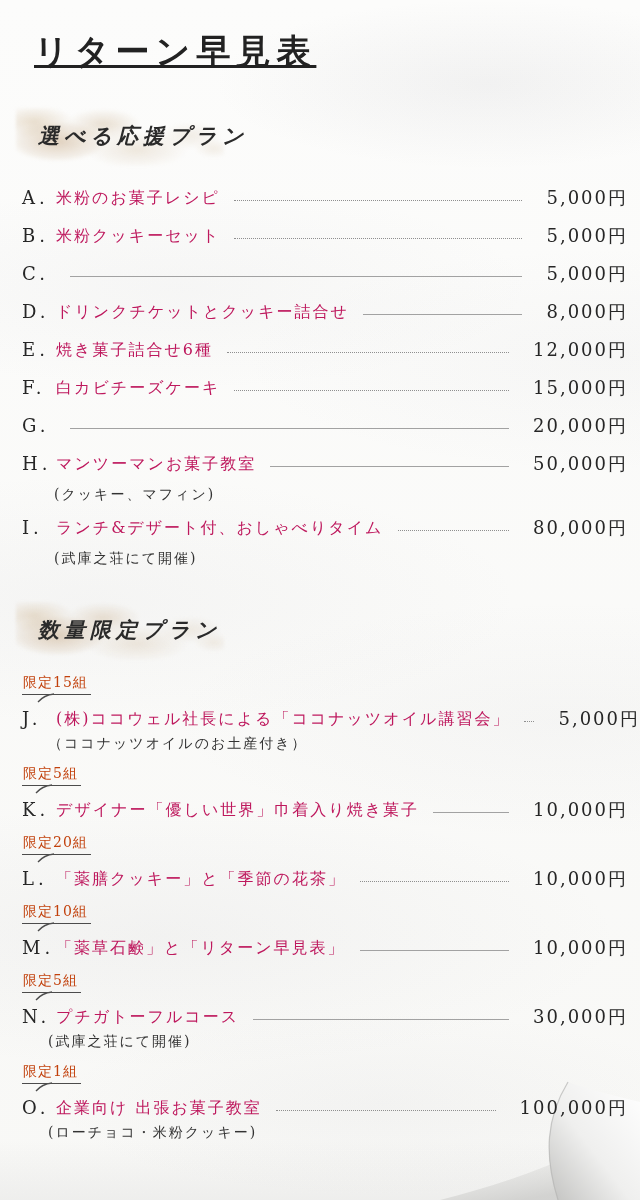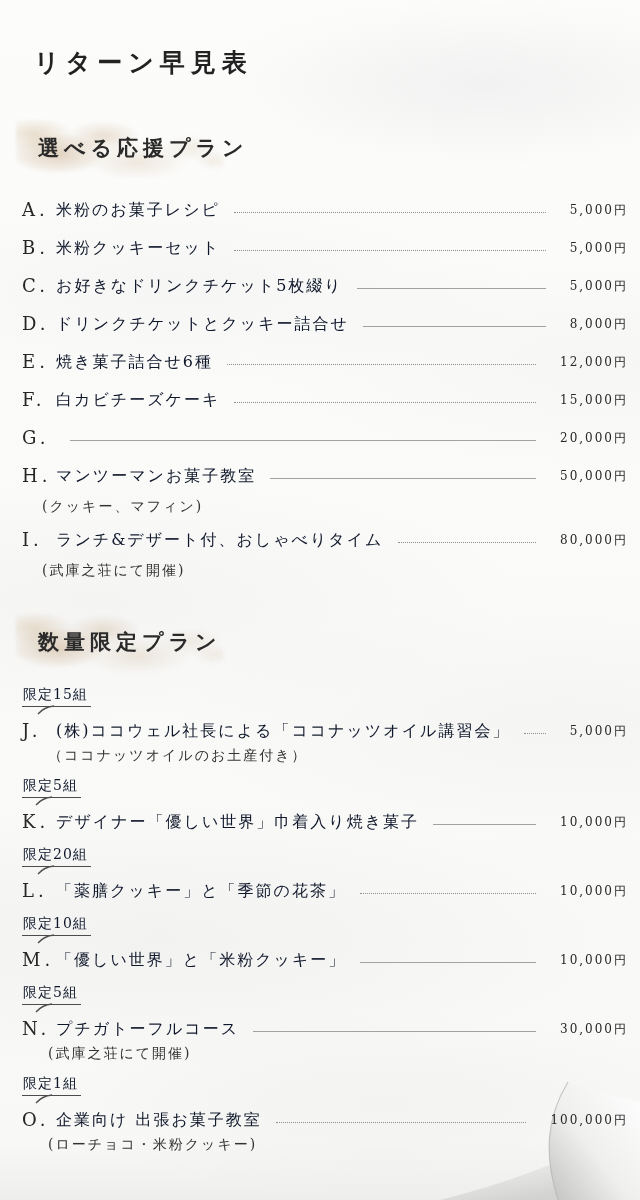--- a/index.html
+++ b/index.html
@@ -24,31 +24,31 @@
       radial-gradient(700px 200px at 25% 78%, rgba(150,150,158,0.07), transparent 66%),
       radial-gradient(500px 140px at 60% 92%, rgba(150,150,158,0.06), transparent 66%),
       linear-gradient(to top, rgba(120,120,126,0.08), transparent 60px),
       linear-gradient(#fcfcfb,#f8f8f6);
   }
   .corner-curl{position:absolute;right:0;bottom:0;z-index:1;pointer-events:none;}
   .content{position:relative;z-index:2;padding:28px 12px 0 22px;box-sizing:border-box;}
 
   
   .title{
-    margin:12px 0 0 12px;
-    font-size:25px;line-height:46px;font-weight:700;
-    letter-spacing:6px;color:#222;
+    margin:0 0 0 12px;
+    font-size:34px;line-height:46px;font-weight:700;
+    letter-spacing:6px;color:#222;text-decoration:underline;
   }
   .section-heading{
     position:relative;
     margin:46px 0 0 16px;
     font-size:21px;line-height:32px;font-weight:700;
     letter-spacing:5px;color:#2a2a2a;
   }
-  .section-heading .heading-text{position:relative;z-index:1;}
+  .section-heading .heading-text{position:relative;z-index:1;font-style:italic;}
   .blob{
     position:absolute;left:-22px;top:-12px;width:208px;height:58px;z-index:0;
     filter:blur(1.5px);
     background:
       radial-gradient(62px 26px at 20% 58%, rgba(198,168,132,0.50), rgba(198,168,132,0.16) 60%, transparent 78%),
       radial-gradient(52px 22px at 42% 28%, rgba(211,190,162,0.46), transparent 72%),
       radial-gradient(56px 24px at 9% 24%, rgba(203,176,137,0.40), transparent 70%),
       radial-gradient(72px 26px at 58% 72%, rgba(214,196,170,0.36), transparent 72%),
       radial-gradient(42px 18px at 84% 48%, rgba(214,196,170,0.26), transparent 76%),
       radial-gradient(24px 12px at 95% 70%, rgba(205,180,146,0.20), transparent 80%);
@@ -58,46 +58,46 @@
   .plan-row{
     display:flex;align-items:center;
     line-height:24px;height:24px;margin-bottom:14px;
   }
   .plan-letter{
     flex:0 0 34px;
     font-size:18px;letter-spacing:4px;color:#262626;
   }
   .plan-label{
     white-space:nowrap;
-    font-size:16px;letter-spacing:2px;color:#0f172a;
+    font-size:16px;letter-spacing:2px;color:#be185d;
   }
   .leader{
     flex:1 1 auto;min-width:10px;height:0;
     border-top:1px dotted #8f8f8f;
     margin:0 24px 0 14px;
     transform:translateY(2px);
   }
   .leader.leader-solid{border-top-style:solid;border-top-color:#a2a2a2;}
   .leader.leader-dotted{border-top-style:dotted;border-top-color:#8f8f8f;}
   .plan-price{
     white-space:nowrap;
-    font-size:12px;letter-spacing:2px;color:#262626;
+    font-size:18px;letter-spacing:2px;color:#262626;
   }
   .plan-note{
-    margin:-6px 0 12px 20px;
+    margin:-6px 0 12px 32px;
     font-size:14px;line-height:20px;letter-spacing:2px;color:#333;
   }
   .row-gap-top{margin-top:12px;}
 
   
   .limited-list{margin-top:26px;}
   .limited-block{margin-bottom:10px;}
   .limit-badge{
     position:relative;display:inline-block;
-    font-size:14px;line-height:18px;letter-spacing:1px;color:#0f172a;
+    font-size:14px;line-height:18px;letter-spacing:1px;color:#c2410c;
     padding:0 3px 3px 1px;
     border-bottom:1px solid #4c4c4c;
     margin-bottom:12px;
   }
   .limit-swash{position:absolute;left:22%;bottom:-10px;}
   .limited-block .plan-row{margin-bottom:0;}
   .limited-block .plan-note{margin:2px 0 9px 26px;}
 </style>
 </head>
 <body>
@@ -143,21 +143,20 @@
 
       <div class="plan-row">
         <span class="plan-letter">B.</span>
         <span class="plan-label">米粉クッキーセット</span>
         <span class="leader leader-dotted"></span>
         <span class="plan-price">5,000円</span>
       </div>
 
       <div class="plan-row">
         <span class="plan-letter">C.</span>
-        <span class="plan-label">お好きなドリンクチケット5枚綴り</span>
         <span class="leader leader-solid"></span>
         <span class="plan-price">5,000円</span>
       </div>
 
       <div class="plan-row">
         <span class="plan-letter">D.</span>
         <span class="plan-label">ドリンクチケットとクッキー詰合せ</span>
         <span class="leader leader-solid"></span>
         <span class="plan-price">8,000円</span>
       </div>
@@ -255,21 +254,21 @@
 
       <div class="limited-block">
         <div class="limit-badge">
           <span>限定10組</span>
           <svg class="limit-swash" width="18" height="11" viewBox="0 0 18 11">
               <path d="M1,9 Q7,2 17,1" fill="none" stroke="#4c4c4c" stroke-width="1.3"></path>
             </svg>
         </div>
         <div class="plan-row">
           <span class="plan-letter">M.</span>
-          <span class="plan-label">「優しい世界」と「米粉クッキー」</span>
+          <span class="plan-label">「薬草石鹸」と「リターン早見表」</span>
           <span class="leader leader-solid"></span>
           <span class="plan-price">10,000円</span>
         </div>
       </div>
 
       <div class="limited-block">
         <div class="limit-badge">
           <span>限定5組</span>
           <svg class="limit-swash" width="18" height="11" viewBox="0 0 18 11">
               <path d="M1,9 Q7,2 17,1" fill="none" stroke="#4c4c4c" stroke-width="1.3"></path>

